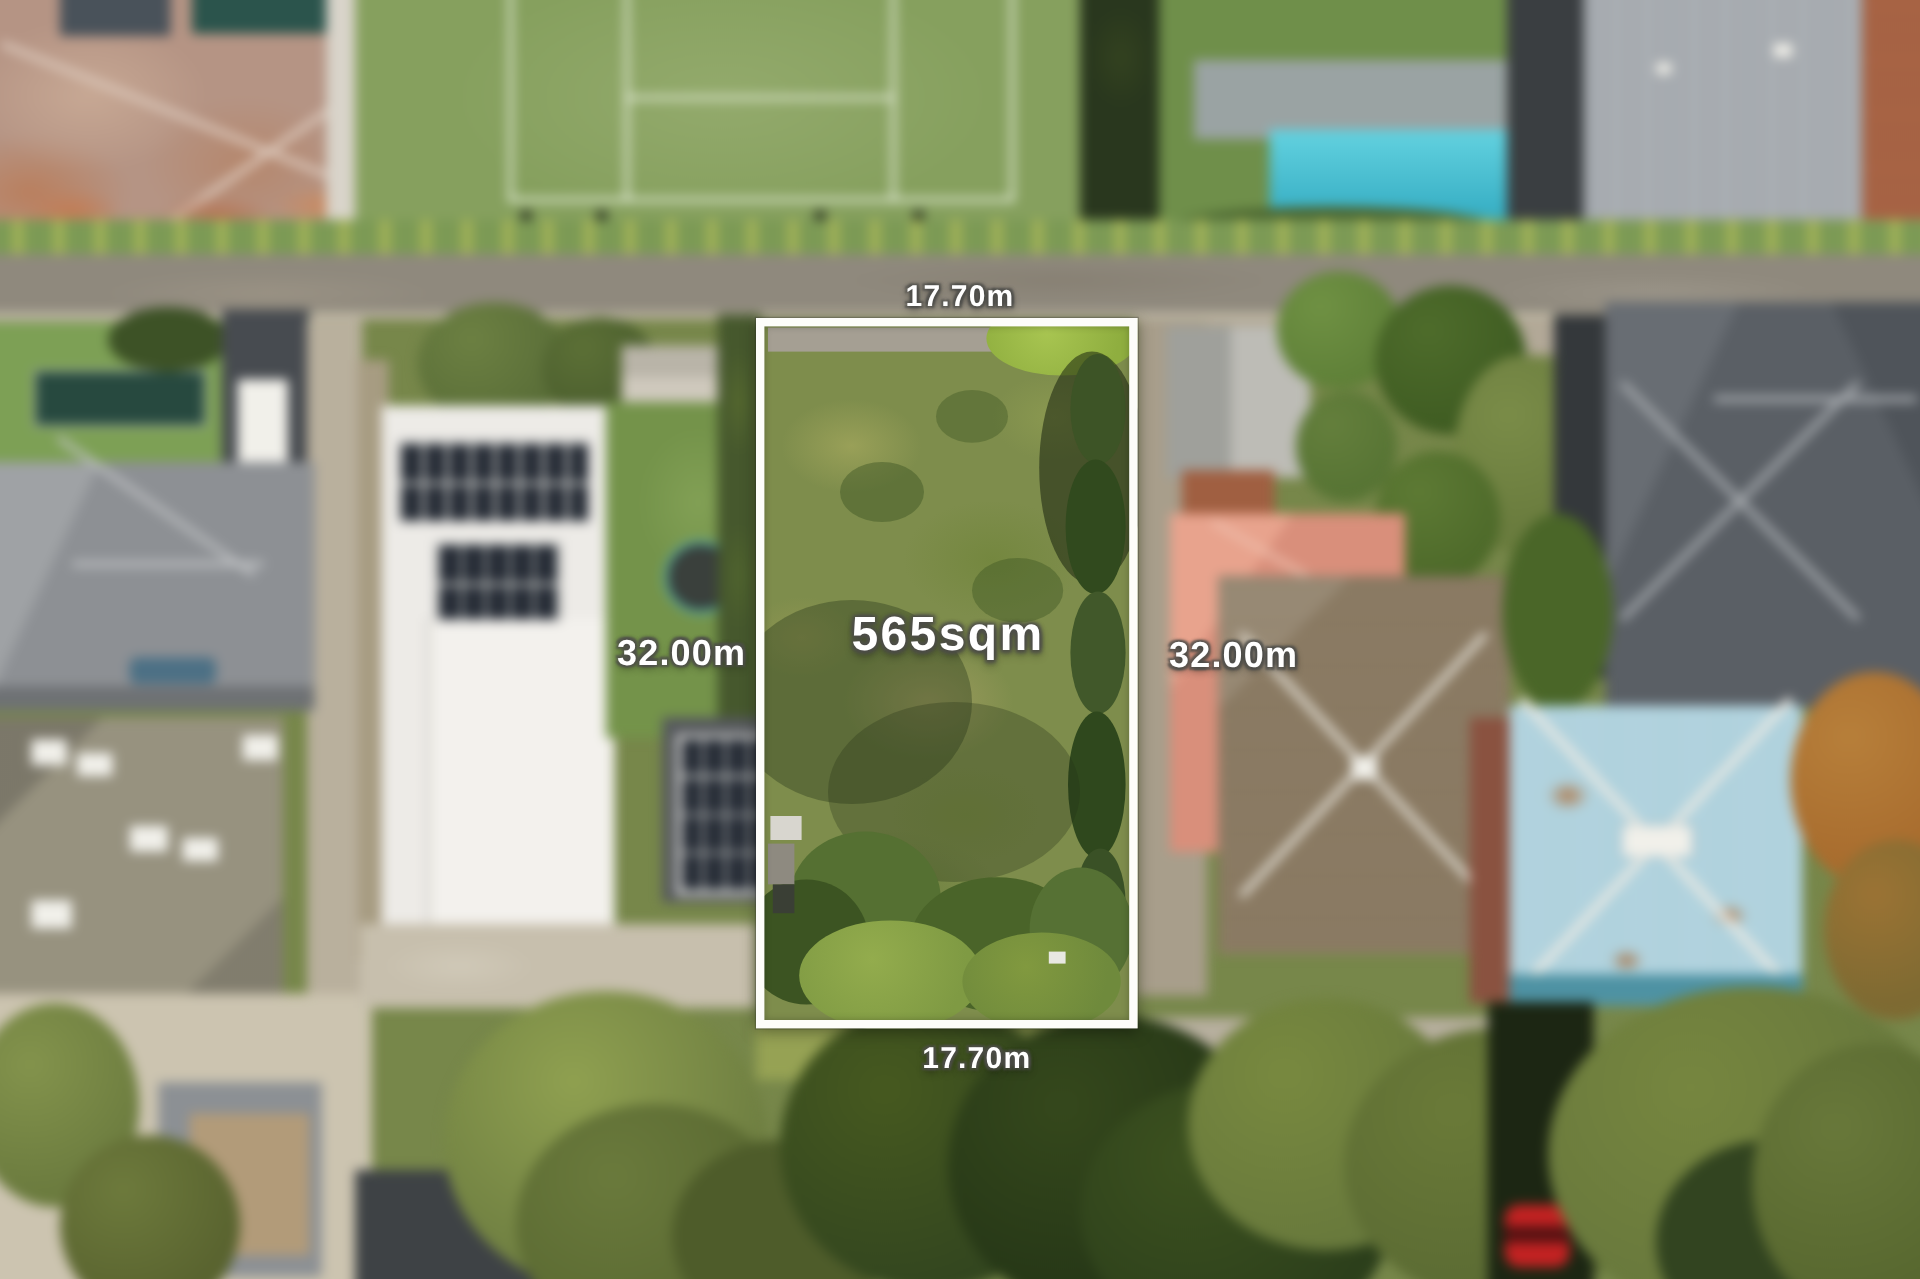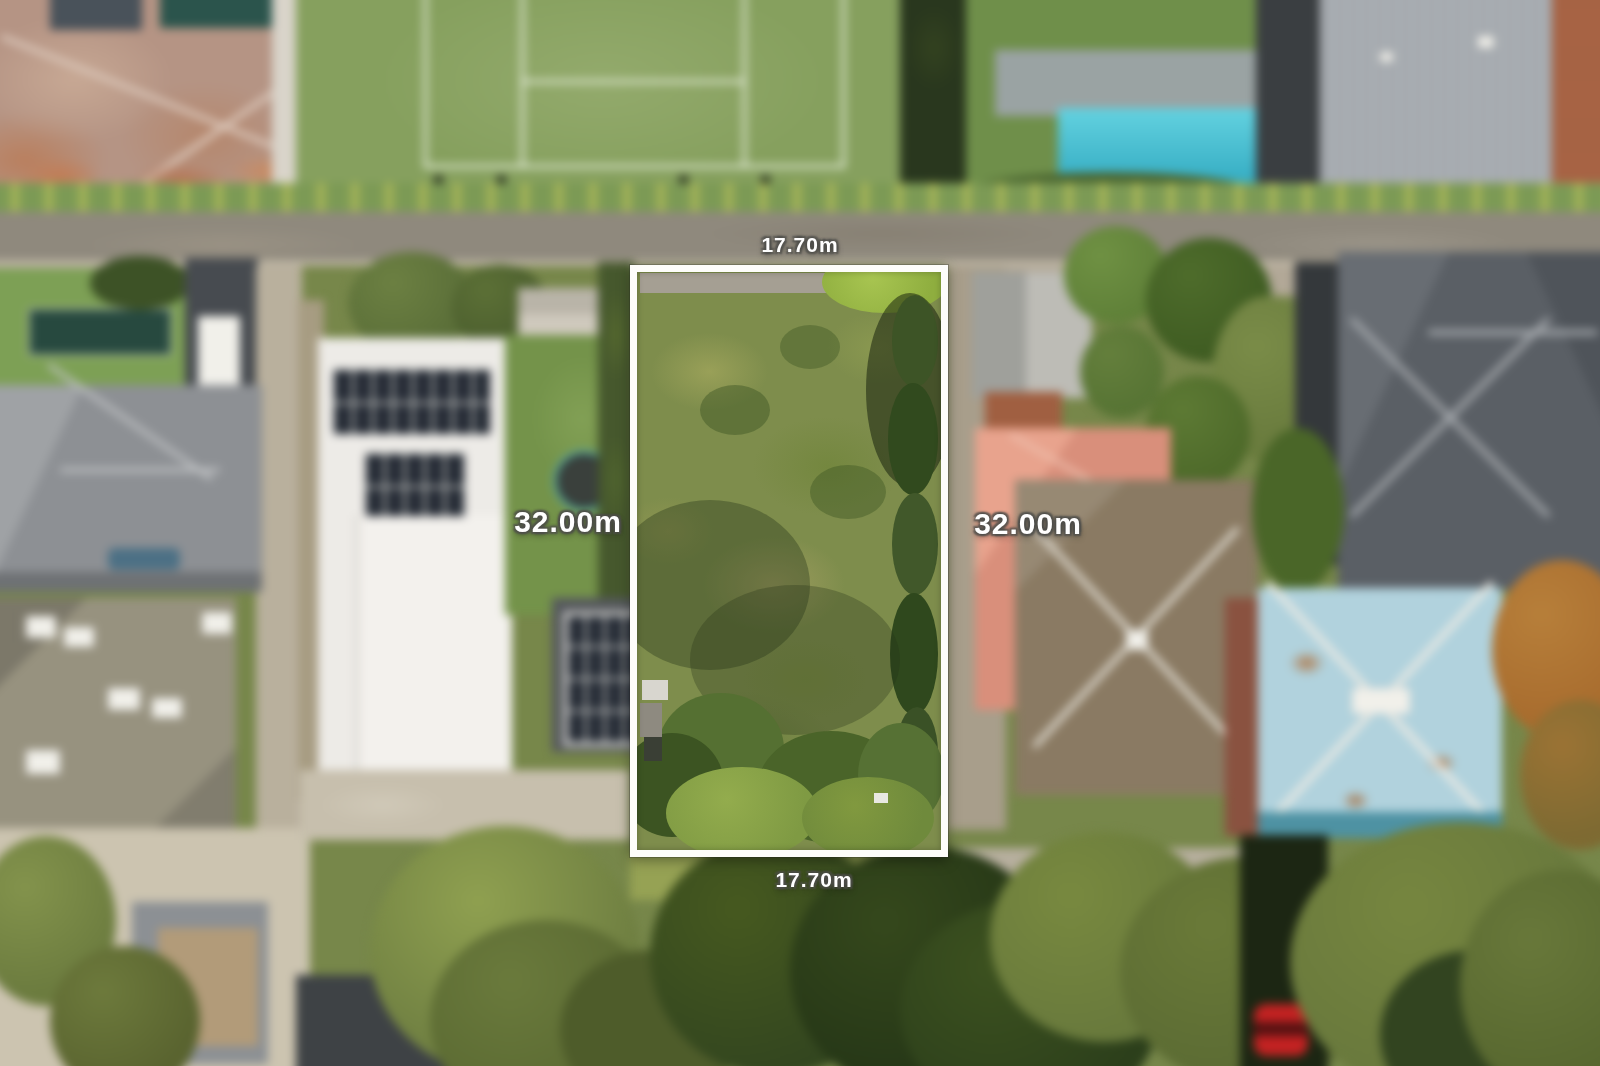--- a/index.html
+++ b/index.html
@@ -29,22 +29,22 @@
       #7e8d4c;}
   #boundary{position:absolute;left:630px;top:265px;width:318px;height:592px;box-sizing:border-box;
             border:7px solid #fdfdfa;z-index:6;
             box-shadow:0 0 0 1px rgba(30,30,30,.25), 0 4px 12px rgba(0,0,0,.35), inset 0 0 6px rgba(0,0,0,.25);}
 
   
   .dim{position:absolute;z-index:8;color:#ffffff;font-weight:bold;text-align:center;letter-spacing:1px;
        text-shadow:-2px -2px 2px rgba(78,78,74,.85), 2px -2px 2px rgba(78,78,74,.85),
                    -2px 2px 2px rgba(78,78,74,.85), 2px 2px 2px rgba(78,78,74,.85),
                    0 3px 7px rgba(0,0,0,.45);}
-  .dim-h{font-size:21px;width:170px;}
-  .dim-v{font-size:30px;width:170px;}
+  .dim-h{font-size:25px;width:170px;}
+  .dim-v{font-size:30px;width:170px;margin-top:23px;}
   #area-label{position:absolute;left:640px;top:508px;width:300px;z-index:8;text-align:center;
        color:#ffffff;font-weight:bold;font-size:40px;line-height:42px;letter-spacing:2px;
        text-shadow:-2px -2px 3px rgba(78,78,74,.85), 2px -2px 3px rgba(78,78,74,.85),
                    -2px 2px 3px rgba(78,78,74,.85), 2px 2px 3px rgba(78,78,74,.85),
                    0 4px 8px rgba(0,0,0,.45);}
 </style>
 </head>
 <body>
 
 <div id="stage">
@@ -248,15 +248,16 @@
     <div class="abs" style="left:244px;top:528px;width:14px;height:10px;background:#e8e8e2;"></div>
   </div>
 
   <div id="boundary"></div>
 
   <div class="dim dim-h" style="left:715px;top:233px;">17.70m</div>
   <div class="dim dim-h" style="left:729px;top:868px;">17.70m</div>
   <div class="dim dim-v" style="left:483px;top:505px;">32.00m</div>
   <div class="dim dim-v" style="left:943px;top:507px;">32.00m</div>
   <div id="area-label">
+    <div>565sqm</div>
   </div>
 
 </div>
 
 </body></html>

